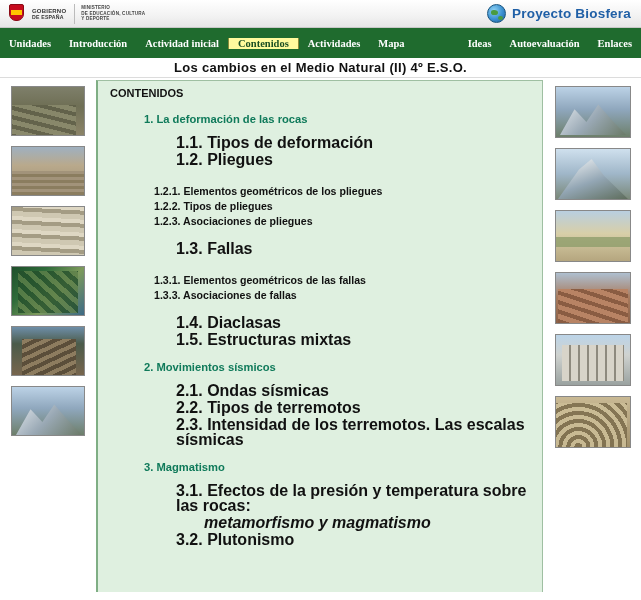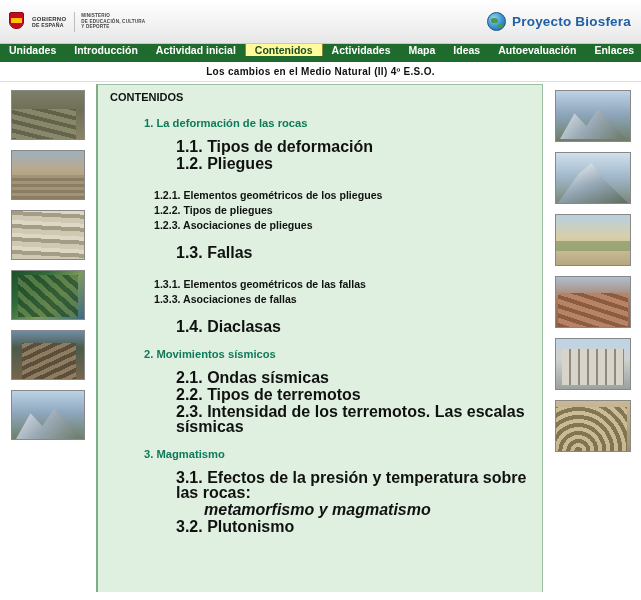--- a/index.html
+++ b/index.html
@@ -11,21 +11,21 @@
     overflow: hidden;
   }
   #page {
     position: relative;
     width: 641px; height: 600px;
     background: #ffffff;
   }
 
   
   .header {
-    height: 44px;
+    height: 28px;
     background: linear-gradient(to bottom, #ffffff 0%, #f2f2f2 60%, #e6e6e6 100%);
     display: flex;
     align-items: center;
     border-bottom: 1px solid #c8c8c8;
     padding: 0 6px;
   }
   .crest {
     width: 22px; height: 24px;
     margin-right: 4px;
     position: relative;
@@ -97,27 +97,28 @@
   }
   .brand-name {
     font-size: 13.5px;
     color: #1f5fa6;
     font-weight: bold;
     letter-spacing: 0.2px;
   }
 
   
   .navbar {
-    height: 18px;
+    height: 30px;
     background: #1f6b2e;
     display: flex;
-    align-items: flex-start;
+    align-items: center;
     font-size: 10.5px;
     color: #ffffff;
     font-weight: bold;
+    font-family: Liberation Serif, serif;
   }
   .nav-item {
     padding: 0 9px;
     display: flex;
     align-items: center;
     cursor: pointer;
     white-space: nowrap;
   }
   .nav-item.active {
     background: #fffb9d;
@@ -130,21 +131,21 @@
   
   .titlebar {
     height: 20px;
     background: #ffffff;
     display: flex;
     align-items: center;
     justify-content: center;
     border-bottom: 1px solid #dcdcdc;
   }
   .titlebar .t {
-    font-size: 10px;
+    font-size: 13px;
     font-weight: bold;
     color: #111;
     letter-spacing: 0.3px;
   }
 
   
   .body {
     display: flex;
     height: 533px;
     background: #ffffff;
@@ -319,20 +320,21 @@
         <div class="h3-item">1.2.1. Elementos geométricos de los pliegues</div>
         <div class="h3-item">1.2.2. Tipos de pliegues</div>
         <div class="h3-item">1.2.3. Asociaciones de pliegues</div>
         <div class="gap-sm"></div>
         <div class="h2-item">1.3. Fallas</div>
         <div class="gap-md"></div>
         <div class="h3-item">1.3.1. Elementos geométricos de las fallas</div>
         <div class="h3-item">1.3.3. Asociaciones de fallas</div>
         <div class="gap-sm"></div>
         <div class="h2-item">1.4. Diaclasas</div>
+        <div class="h2-item">1.5. Estructuras mixtas</div>
 
         <div class="h1-item">2. Movimientos sísmicos</div>
         <div class="h2-item">2.1. Ondas sísmicas</div>
         <div class="h2-item">2.2. Tipos de terremotos</div>
         <div class="h2-item">2.3. Intensidad de los terremotos. Las escalas sísmicas</div>
 
         <div class="h1-item">3.  Magmatismo</div>
         <div class="h2-item">3.1. Efectos de la presión y temperatura sobre las rocas:</div>
         <div class="h2-item" style="margin-left:90px;font-style:italic;">metamorfismo y magmatismo</div>
         <div class="h2-item">3.2. Plutonismo</div>

